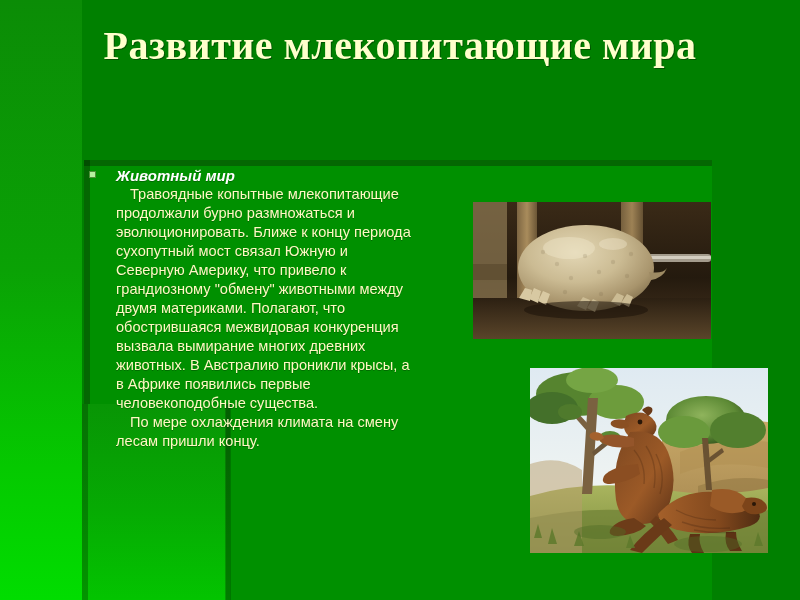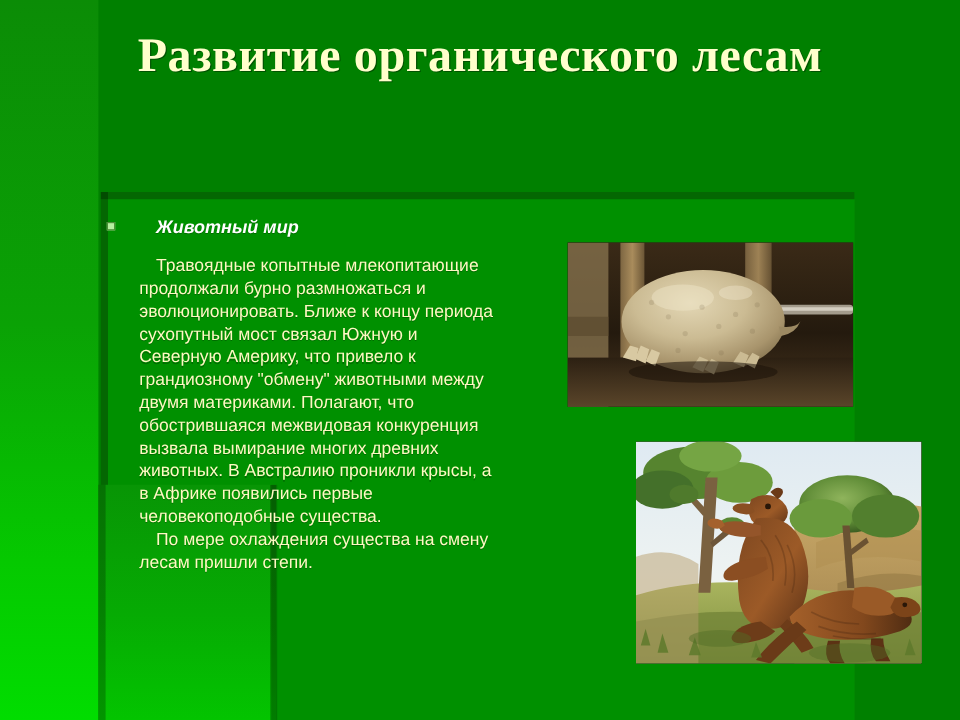--- a/index.html
+++ b/index.html
@@ -130,21 +130,21 @@
     background: #b6f0a0;
     border: 1px solid #4d8f39;
     box-sizing: border-box;
   }
   .subhead {
     font-size: 15px;
     line-height: 19px;
     font-weight: bold;
     font-style: italic;
     color: #ffffff;
-    margin: 14px;
+    margin: 0;
     text-shadow: 0 1px 0 rgba(0,0,0,0.25);
   }
   .para {
     font-size: 14.6px;
     line-height: 19px;
     color: #fef9c3;
     margin: 0;
     padding-left: 30px;
     text-indent: 14px;
     text-shadow: 0 1px 0 rgba(0,0,0,0.25);
@@ -180,31 +180,31 @@
 
   <div class="bg-panel-content"></div>
   <div class="bg-panel-content-inner"></div>
   <div class="bg-panel-shadow-top"></div>
   <div class="bg-panel-shadow-left"></div>
 
   <div class="bg-panel-mid"></div>
   <div class="bg-panel-mid-shadow"></div>
   <div class="bg-divider"></div>
 
-  <div class="title">Развитие органического лесам</div>
+  <div class="title">Развитие млекопитающие мира</div>
 
   <div class="body-block">
 
     <div class="bullet-row">
       <span class="bullet-marker"></span>
       <p class="subhead">Животный мир</p>
     </div>
     <p class="para">Травоядные копытные млекопитающие продолжали бурно размножаться и эволюционировать. Ближе к концу периода сухопутный мост связал Южную и Северную Америку, что привело к грандиозному "обмену" животными между двумя материками. Полагают, что обострившаяся межвидовая конкуренция вызвала вымирание многих древних животных. В Австралию проникли крысы, а в Африке появились первые человекоподобные существа.</p>
 
-    <p class="para">По мере охлаждения существа на смену лесам пришли степи.</p>
+    <p class="para">По мере охлаждения климата на смену лесам пришли концу.</p>
 
   </div>
 
   <div class="photo" id="photo-armadillo">
     <svg viewBox="0 0 238 137" preserveAspectRatio="none">
       <defs>
         <linearGradient id="gBack" x1="0" y1="0" x2="0" y2="1">
           <stop offset="0%" stop-color="#3a2a17"></stop>
           <stop offset="55%" stop-color="#241a0e"></stop>
           <stop offset="100%" stop-color="#4a3620"></stop>

